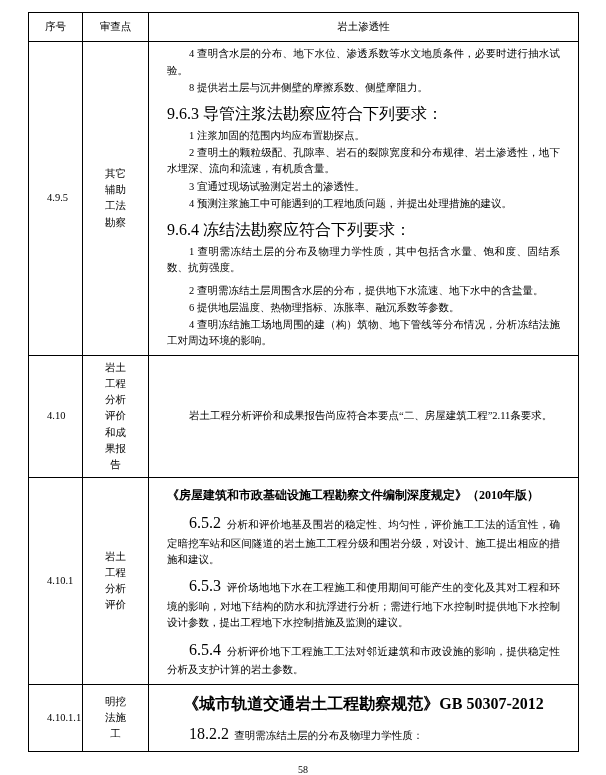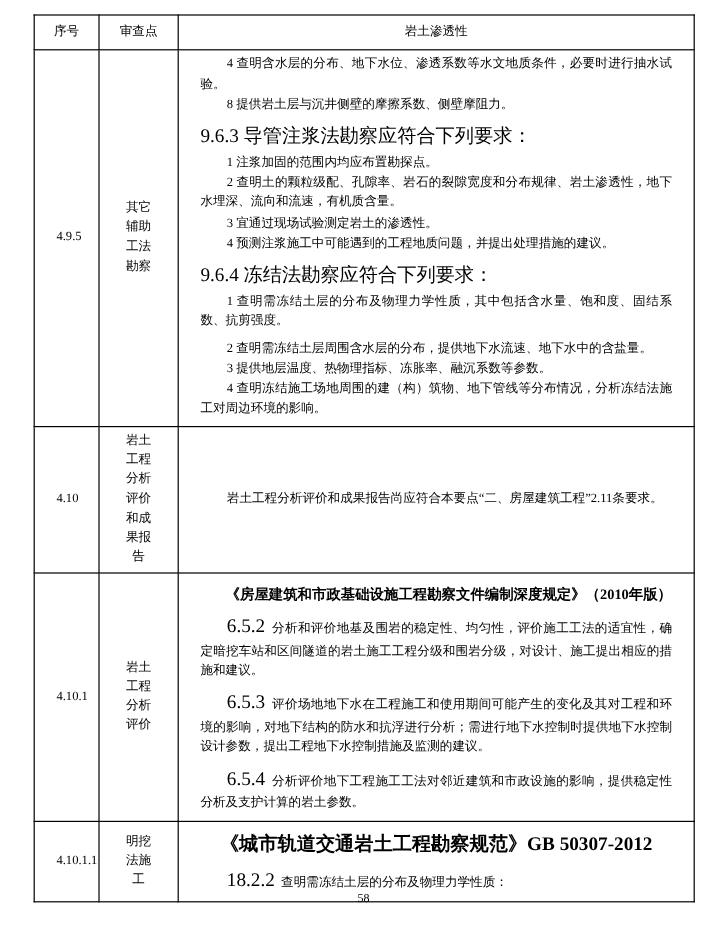--- a/index.html
+++ b/index.html
@@ -65,38 +65,38 @@
     text-indent: 22px;
     text-align: justify;
     text-justify: inter-ideograph;
   }
   p.num {
     margin: 0 0 1px 0;
     text-align: justify;
     text-justify: inter-ideograph;
   }
   .title-line {
-    text-align: right;
+    text-align: left;
     font-weight: bold;
     font-size: 12px;
     margin: 4px 0 6px 0;
   }
   .title-line2 {
     text-align: center;
     font-weight: bold;
     font-size: 16px;
     margin: 3px 0 5px 0;
   }
   .sec {
     font-weight: normal;
     font-size: 16px;
   }
   .pagenum {
     position: absolute;
-    bottom: 20px;
+    bottom: 0;
     left: 0;
     width: 606px;
     text-align: center;
     font-size: 10px;
     font-family: "Liberation Serif", serif;
   }
   .gap { height: 5px; }
 </style>
 </head>
 <body>
@@ -127,21 +127,21 @@
           <p class="num sec">9.6.3  导管注浆法勘察应符合下列要求：</p>
           <p class="indent">1  注浆加固的范围内均应布置勘探点。</p>
           <p class="indent">2  查明土的颗粒级配、孔隙率、岩石的裂隙宽度和分布规律、岩土渗透性，地下水埋深、流向和流速，有机质含量。</p>
           <p class="indent">3  宜通过现场试验测定岩土的渗透性。</p>
           <p class="indent">4  预测注浆施工中可能遇到的工程地质问题，并提出处理措施的建议。</p>
           <div class="gap"></div>
           <p class="num sec">9.6.4  冻结法勘察应符合下列要求：</p>
           <p class="indent">1  查明需冻结土层的分布及物理力学性质，其中包括含水量、饱和度、固结系数、抗剪强度。</p>
           <div class="gap"></div>
           <p class="indent">2  查明需冻结土层周围含水层的分布，提供地下水流速、地下水中的含盐量。</p>
-          <p class="indent">3  提供地层温度、热物理指标、冻胀率、融沉系数等参数。</p>
+          <p class="indent">6  提供地层温度、热物理指标、冻胀率、融沉系数等参数。</p>
           <p class="indent">4  查明冻结施工场地周围的建（构）筑物、地下管线等分布情况，分析冻结法施工对周边环境的影响。</p>
         </td>
       </tr>
 
       <tr>
         <td class="no-cell">4.10</td>
         <td class="point-cell">岩土工程分析评价和成果报告</td>
         <td class="cell-center-mid">
           <p class="indent" style="text-align:left">岩土工程分析评价和成果报告尚应符合本要点“二、房屋建筑工程”2.11条要求。</p>
         </td>

